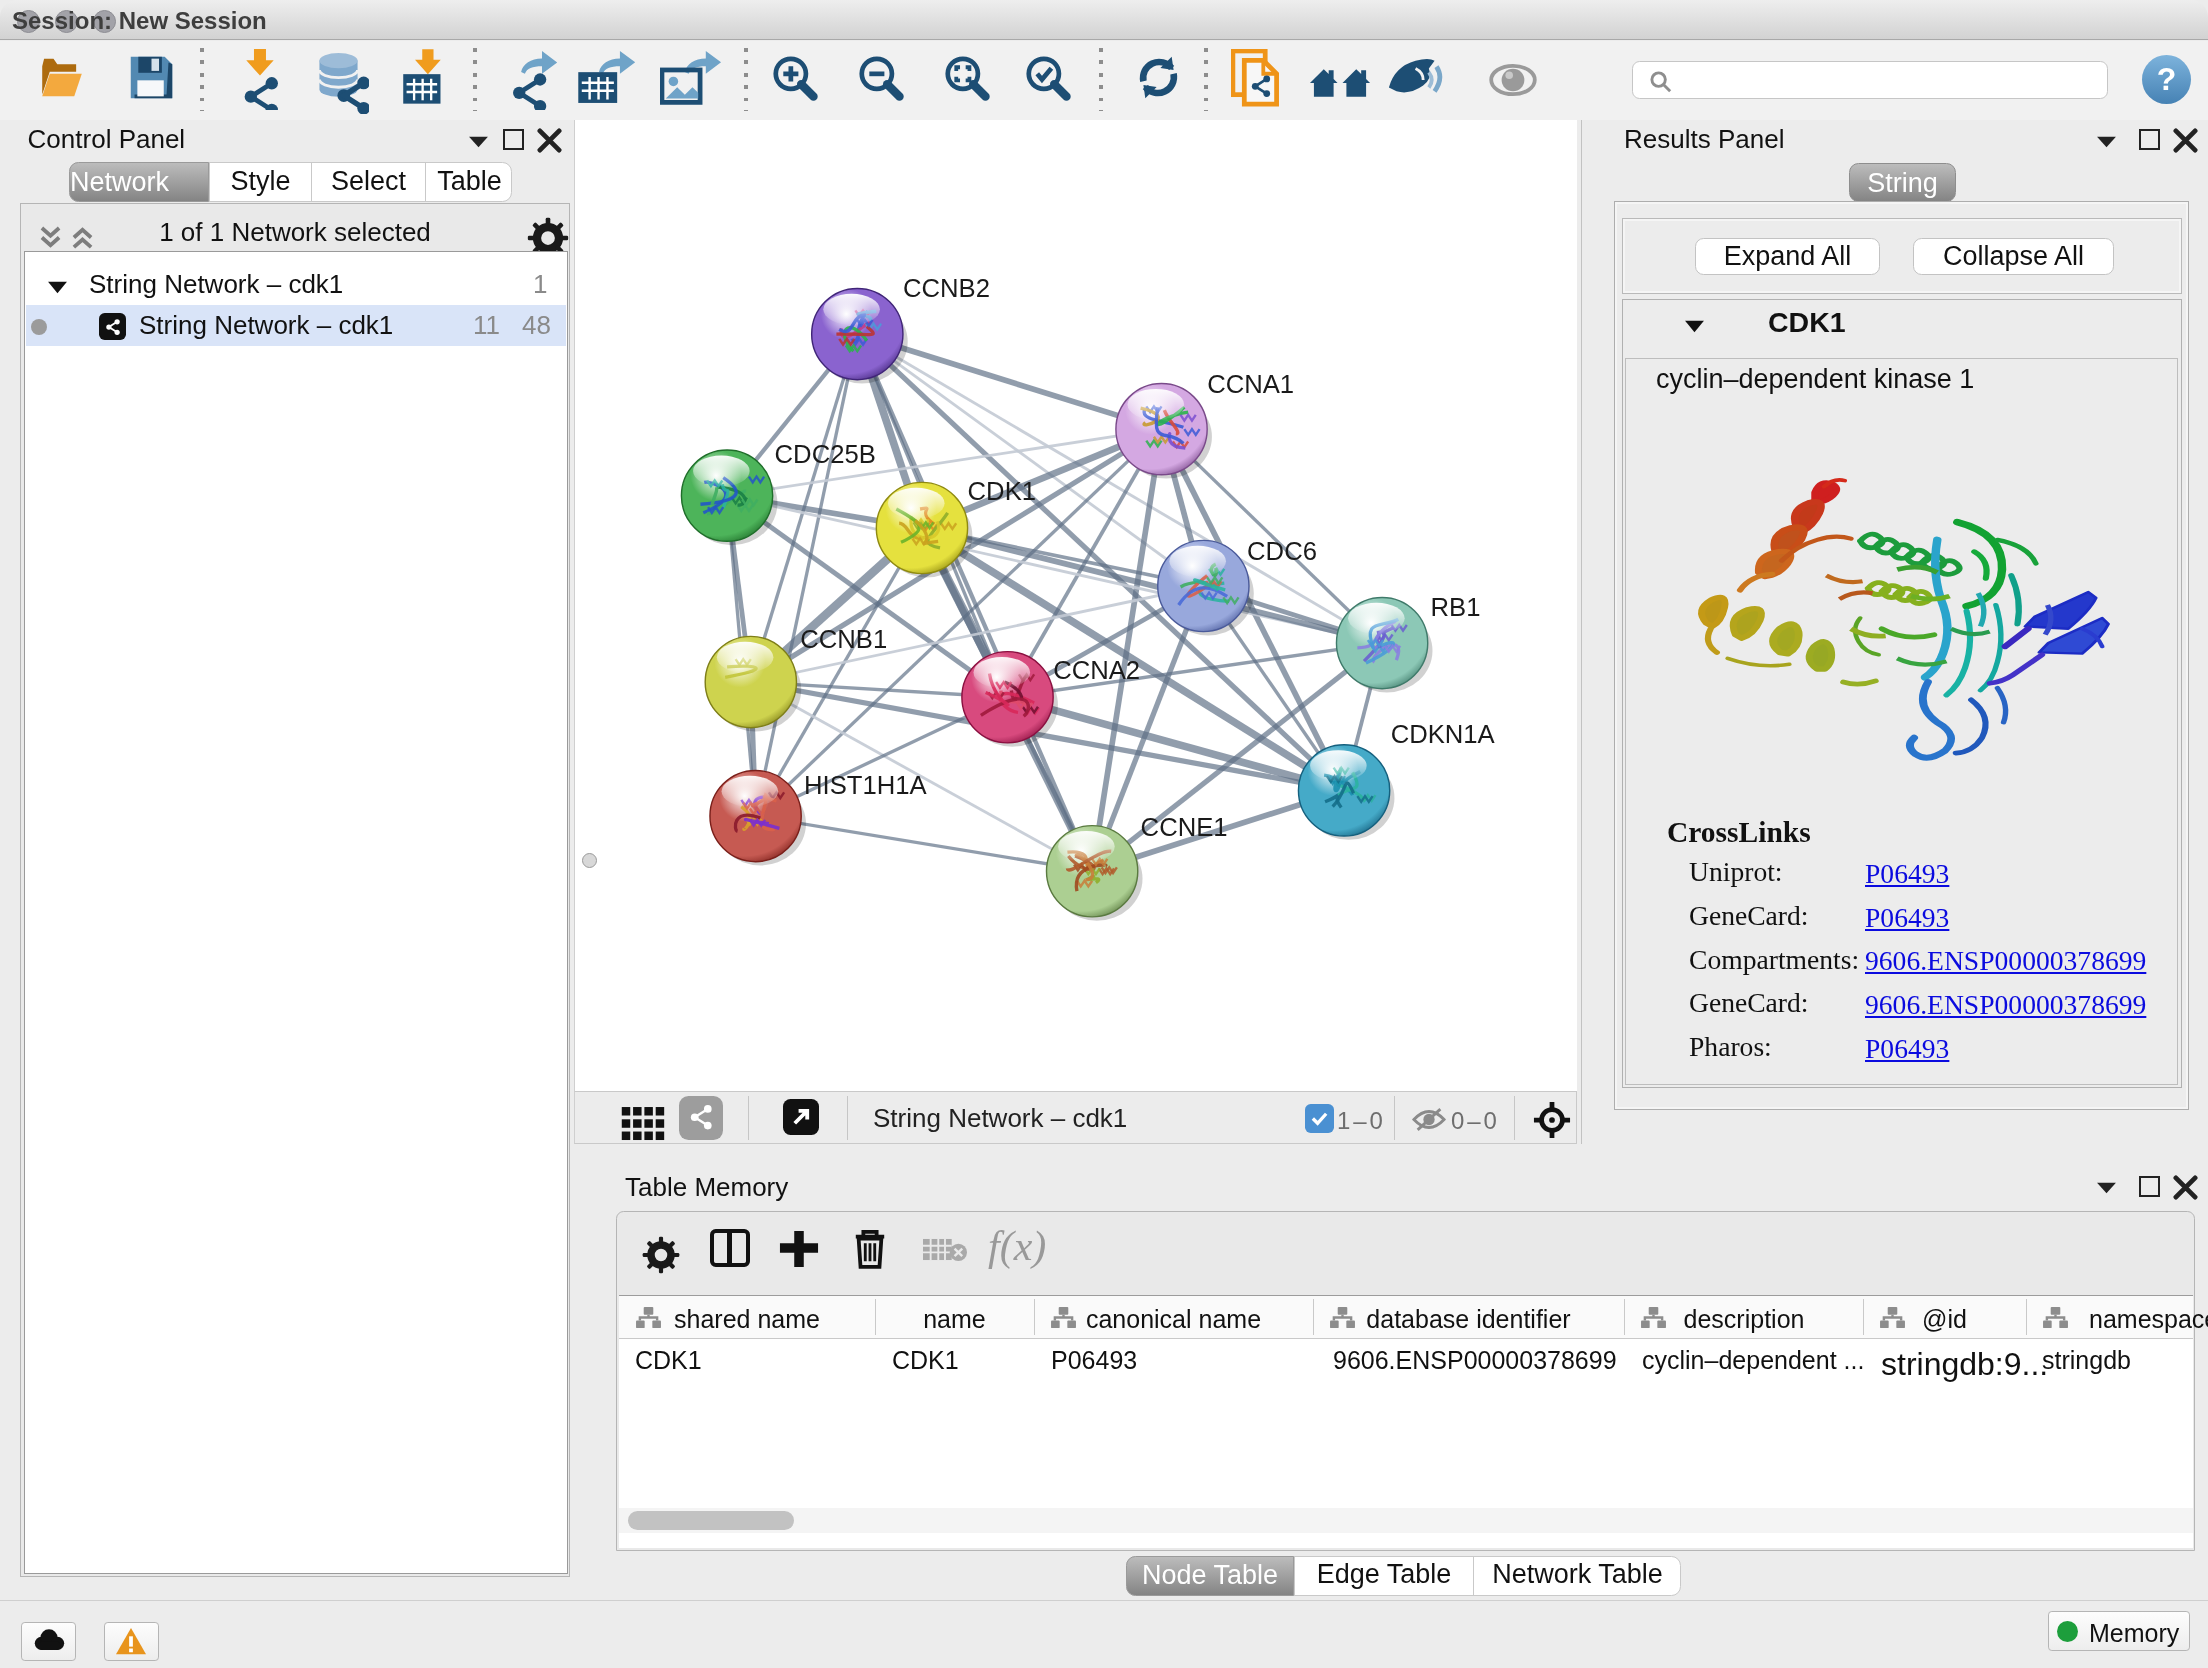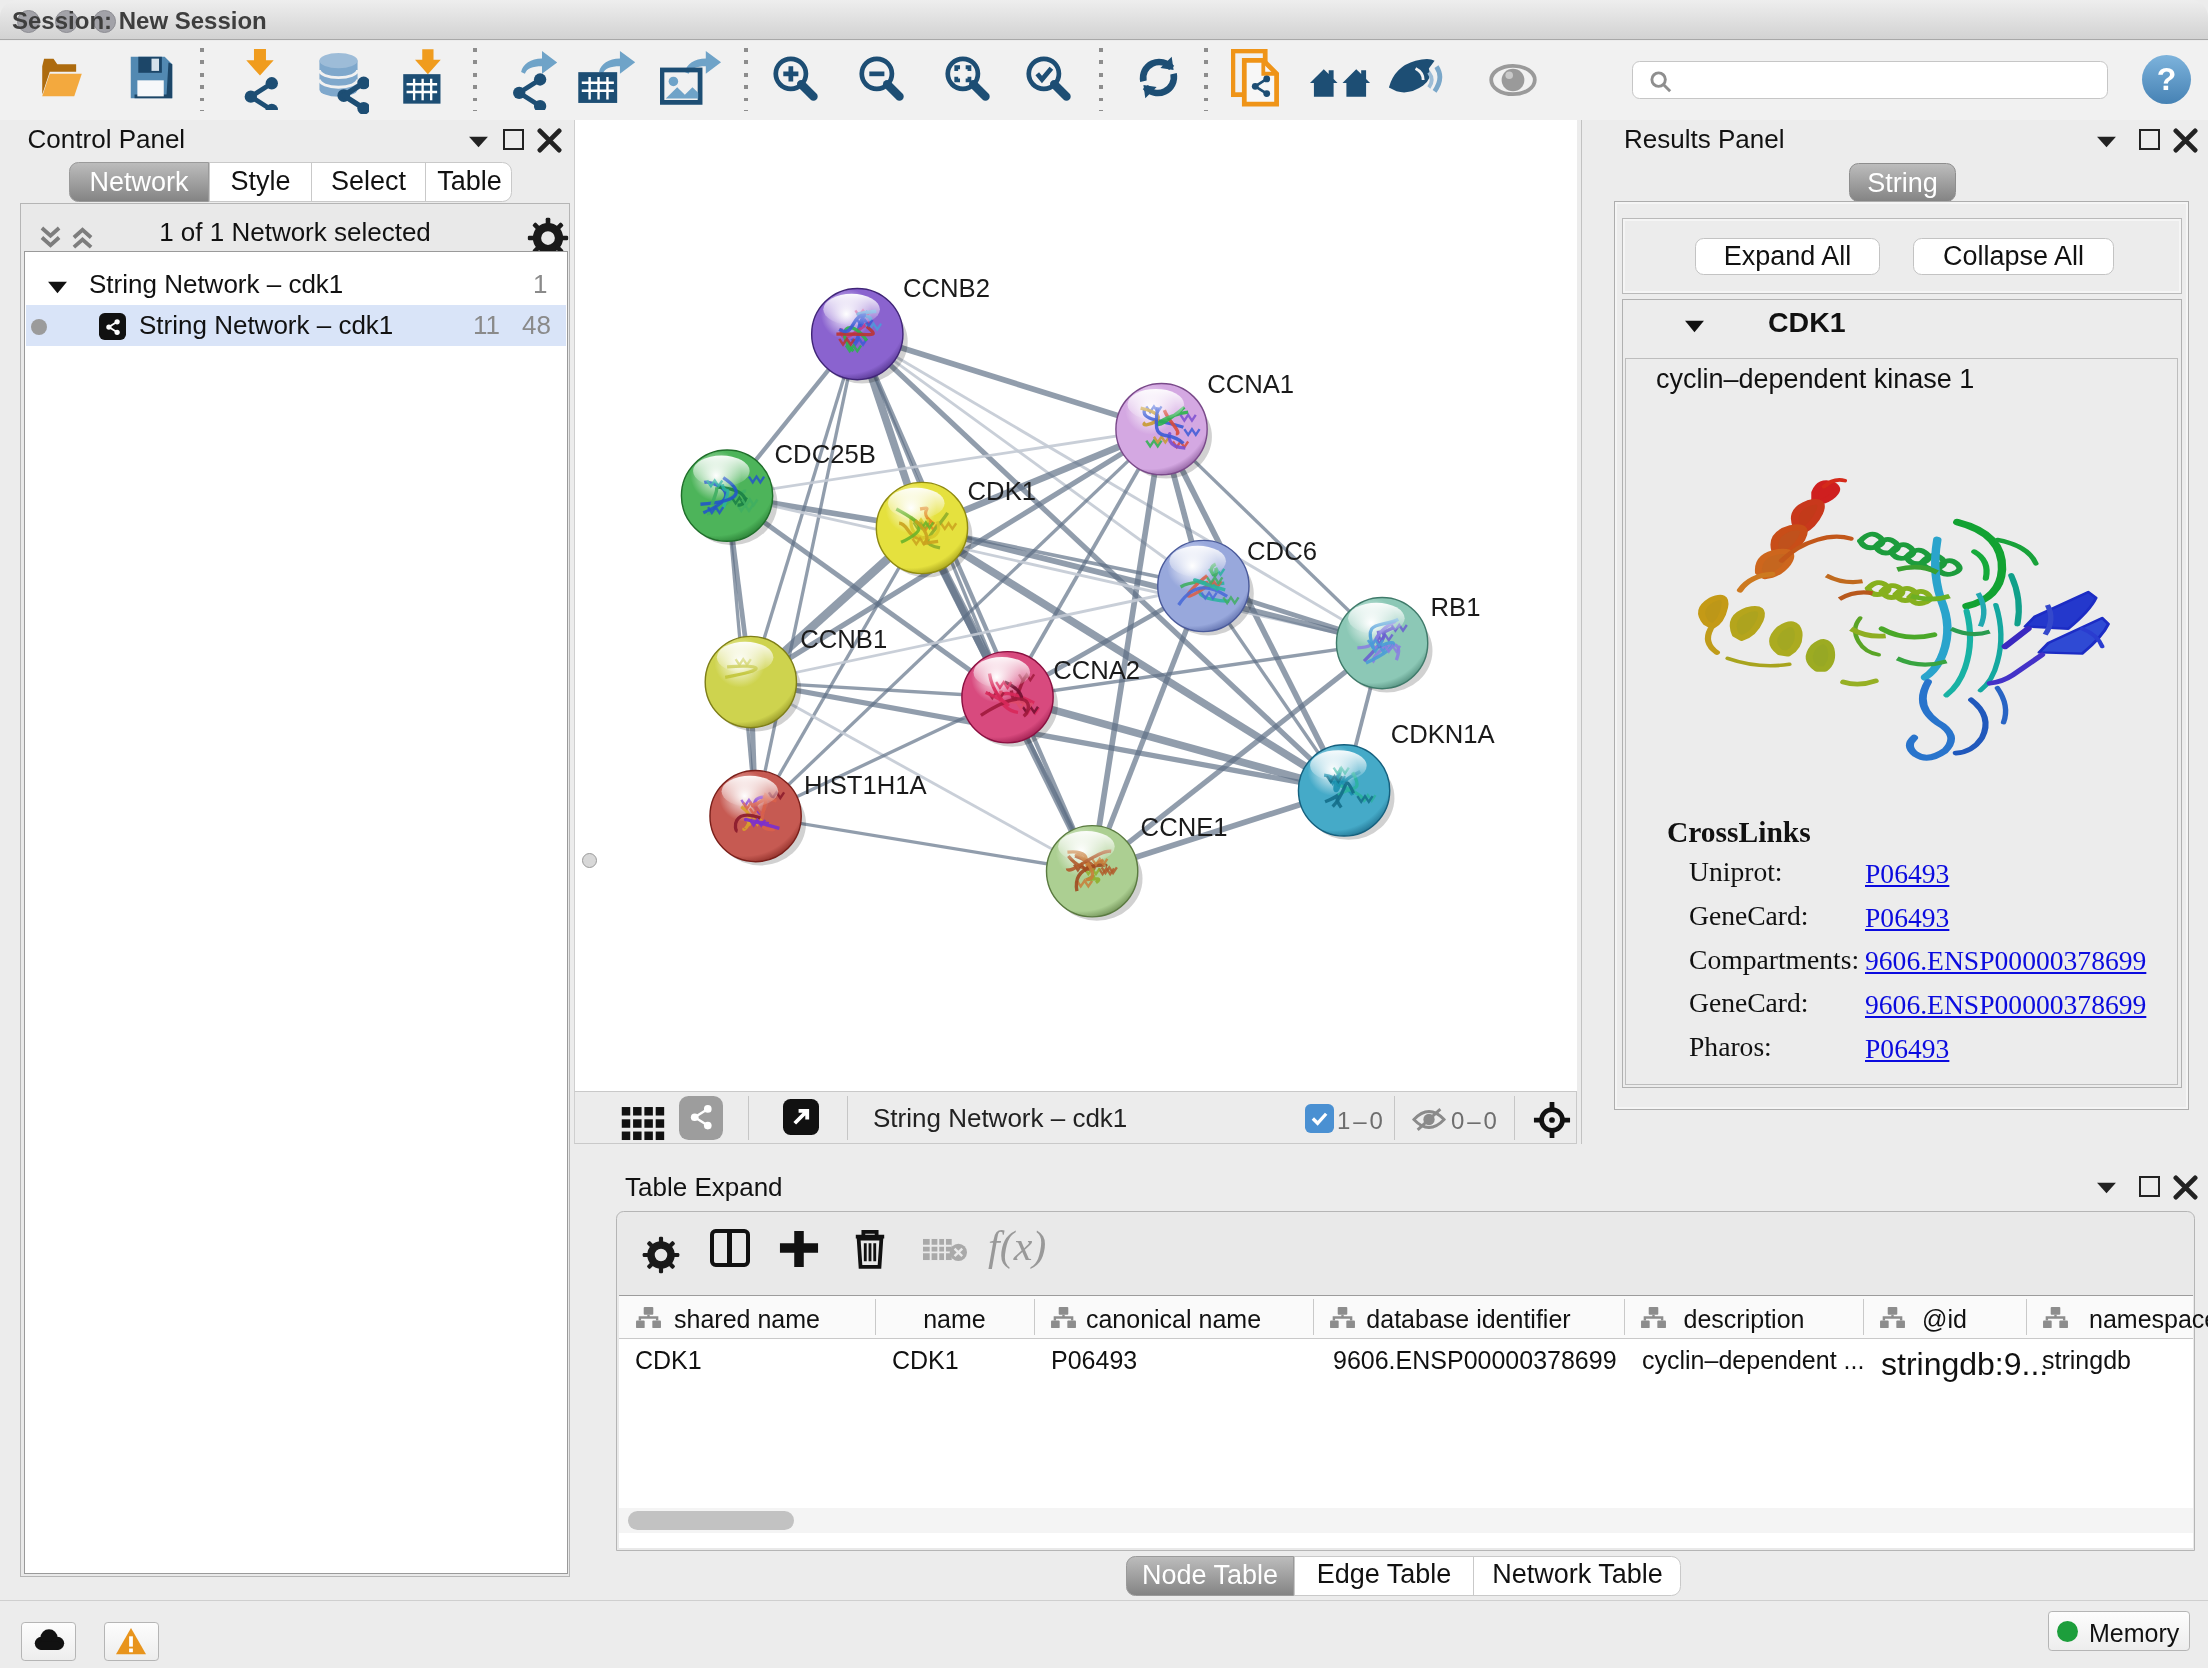--- a/index.html
+++ b/index.html
@@ -190,21 +190,21 @@
 <div class="abs" style="left:2142px;top:55px;width:49px;height:49px;border-radius:50%;background:linear-gradient(#7db3dc,#4682b4);color:#fff;font-size:32px;font-weight:bold;text-align:center;line-height:49px">?</div>
 <div class="abs phead" style="left:27.6px;top:124px">Control Panel</div>
 <svg class="abs" style="left:465px;top:133px" width="27" height="17" viewBox="0 0 28 18">
     <path d="M4 4 L24 4 L14 15 Z" fill="#222"></path>
   </svg>
 <div class="abs" style="left:503px;top:129px;width:21px;height:21px;border:2.9px solid #222"></div>
 <svg class="abs" style="left:537px;top:128px" width="25" height="25" viewBox="0 0 26 26">
     <path d="M3 3 L23 23 M23 3 L3 23" stroke="#222" stroke-width="5" stroke-linecap="round"></path>
   </svg>
 <div class="abs" style="left:69px;top:162px;width:443px;height:40px;background:#fff;border:1.9px solid #c9c9c9;border-radius:9.5px"></div>
-<div class="abs seltab" style="left:69px;top:162px;width:140px;height:40px;border-radius:9.5px 0 0 9.5px;border:1.9px solid #9a9a9a;text-align:center;font-size:27px;line-height:38px">Network</div>
+<div class="abs seltab" style="left:69px;top:162px;width:140px;height:40px;border-radius:9.5px 0 0 9.5px;border:1.9px solid #9a9a9a;text-align:left;font-size:27px;line-height:38px">Network</div>
 <div class="abs" style="left:209px;top:162px;width:102px;height:40px;border-left:1.9px solid #c9c9c9;text-align:center;font-size:27px;line-height:38px;color:#111">Style</div>
 <div class="abs" style="left:311px;top:162px;width:114px;height:40px;border-left:1.9px solid #c9c9c9;text-align:center;font-size:27px;line-height:38px;color:#111">Select</div>
 <div class="abs" style="left:425px;top:162px;width:88px;height:40px;border-left:1.9px solid #c9c9c9;text-align:center;font-size:27px;line-height:38px;color:#111">Table</div>
 <div class="abs" style="left:20px;top:203px;width:550px;height:1374px;background:#e9e9e9;border:1.9px solid #b5b5b5"></div>
 <svg class="abs" style="left:40px;top:226px" width="21" height="25" viewBox="0 0 22 26">
     <g stroke="#7d7d7d" stroke-width="4" fill="none" transform="">
       <path d="M2 2 L11 10 L20 2"></path>
       <path d="M2 12 L11 20 L20 12"></path>
     </g>
   </svg>
@@ -667,21 +667,21 @@
 <div class="abs" style="left:1865px;top:858px;font-family:'Liberation Serif',serif;font-size:27.6px"><a class="lnk">P06493</a></div>
 <div class="abs" style="left:1689px;top:900px;font-family:'Liberation Serif',serif;font-size:27.6px;color:#111">GeneCard:</div>
 <div class="abs" style="left:1865px;top:902px;font-family:'Liberation Serif',serif;font-size:27.6px"><a class="lnk">P06493</a></div>
 <div class="abs" style="left:1689px;top:944px;font-family:'Liberation Serif',serif;font-size:27.6px;color:#111">Compartments:</div>
 <div class="abs" style="left:1865px;top:945px;font-family:'Liberation Serif',serif;font-size:27.6px"><a class="lnk">9606.ENSP00000378699</a></div>
 <div class="abs" style="left:1689px;top:987px;font-family:'Liberation Serif',serif;font-size:27.6px;color:#111">GeneCard:</div>
 <div class="abs" style="left:1865px;top:989px;font-family:'Liberation Serif',serif;font-size:27.6px"><a class="lnk">9606.ENSP00000378699</a></div>
 <div class="abs" style="left:1689px;top:1031px;font-family:'Liberation Serif',serif;font-size:27.6px;color:#111">Pharos:</div>
 <div class="abs" style="left:1865px;top:1033px;font-family:'Liberation Serif',serif;font-size:27.6px"><a class="lnk">P06493</a></div>
 <div class="abs" style="left:576px;top:1145px;width:1632px;height:455px;background:#ececec"></div>
-<div class="abs phead" style="left:625px;top:1172px">Table Expand</div>
+<div class="abs phead" style="left:625px;top:1172px">Table Memory</div>
 <svg class="abs" style="left:2093px;top:1179px" width="27" height="17" viewBox="0 0 28 18">
     <path d="M4 4 L24 4 L14 15 Z" fill="#222"></path>
   </svg>
 <div class="abs" style="left:2139px;top:1176px;width:21px;height:21px;border:2.9px solid #222"></div>
 <svg class="abs" style="left:2173px;top:1175px" width="25" height="25" viewBox="0 0 26 26">
     <path d="M3 3 L23 23 M23 3 L3 23" stroke="#222" stroke-width="5" stroke-linecap="round"></path>
   </svg>
 <div class="abs" style="left:616px;top:1211px;width:1579px;height:340px;background:#e9e9e9;border:1.9px solid #b5b5b5;border-radius:7.6px 7.6px 0 0"></div>
 <svg class="abs" style="left:641px;top:1235px" width="40" height="40" viewBox="0 0 48 48">
     <circle cx="24" cy="24" r="12" fill="none" stroke="#1a1a1a" stroke-width="9"></circle>

